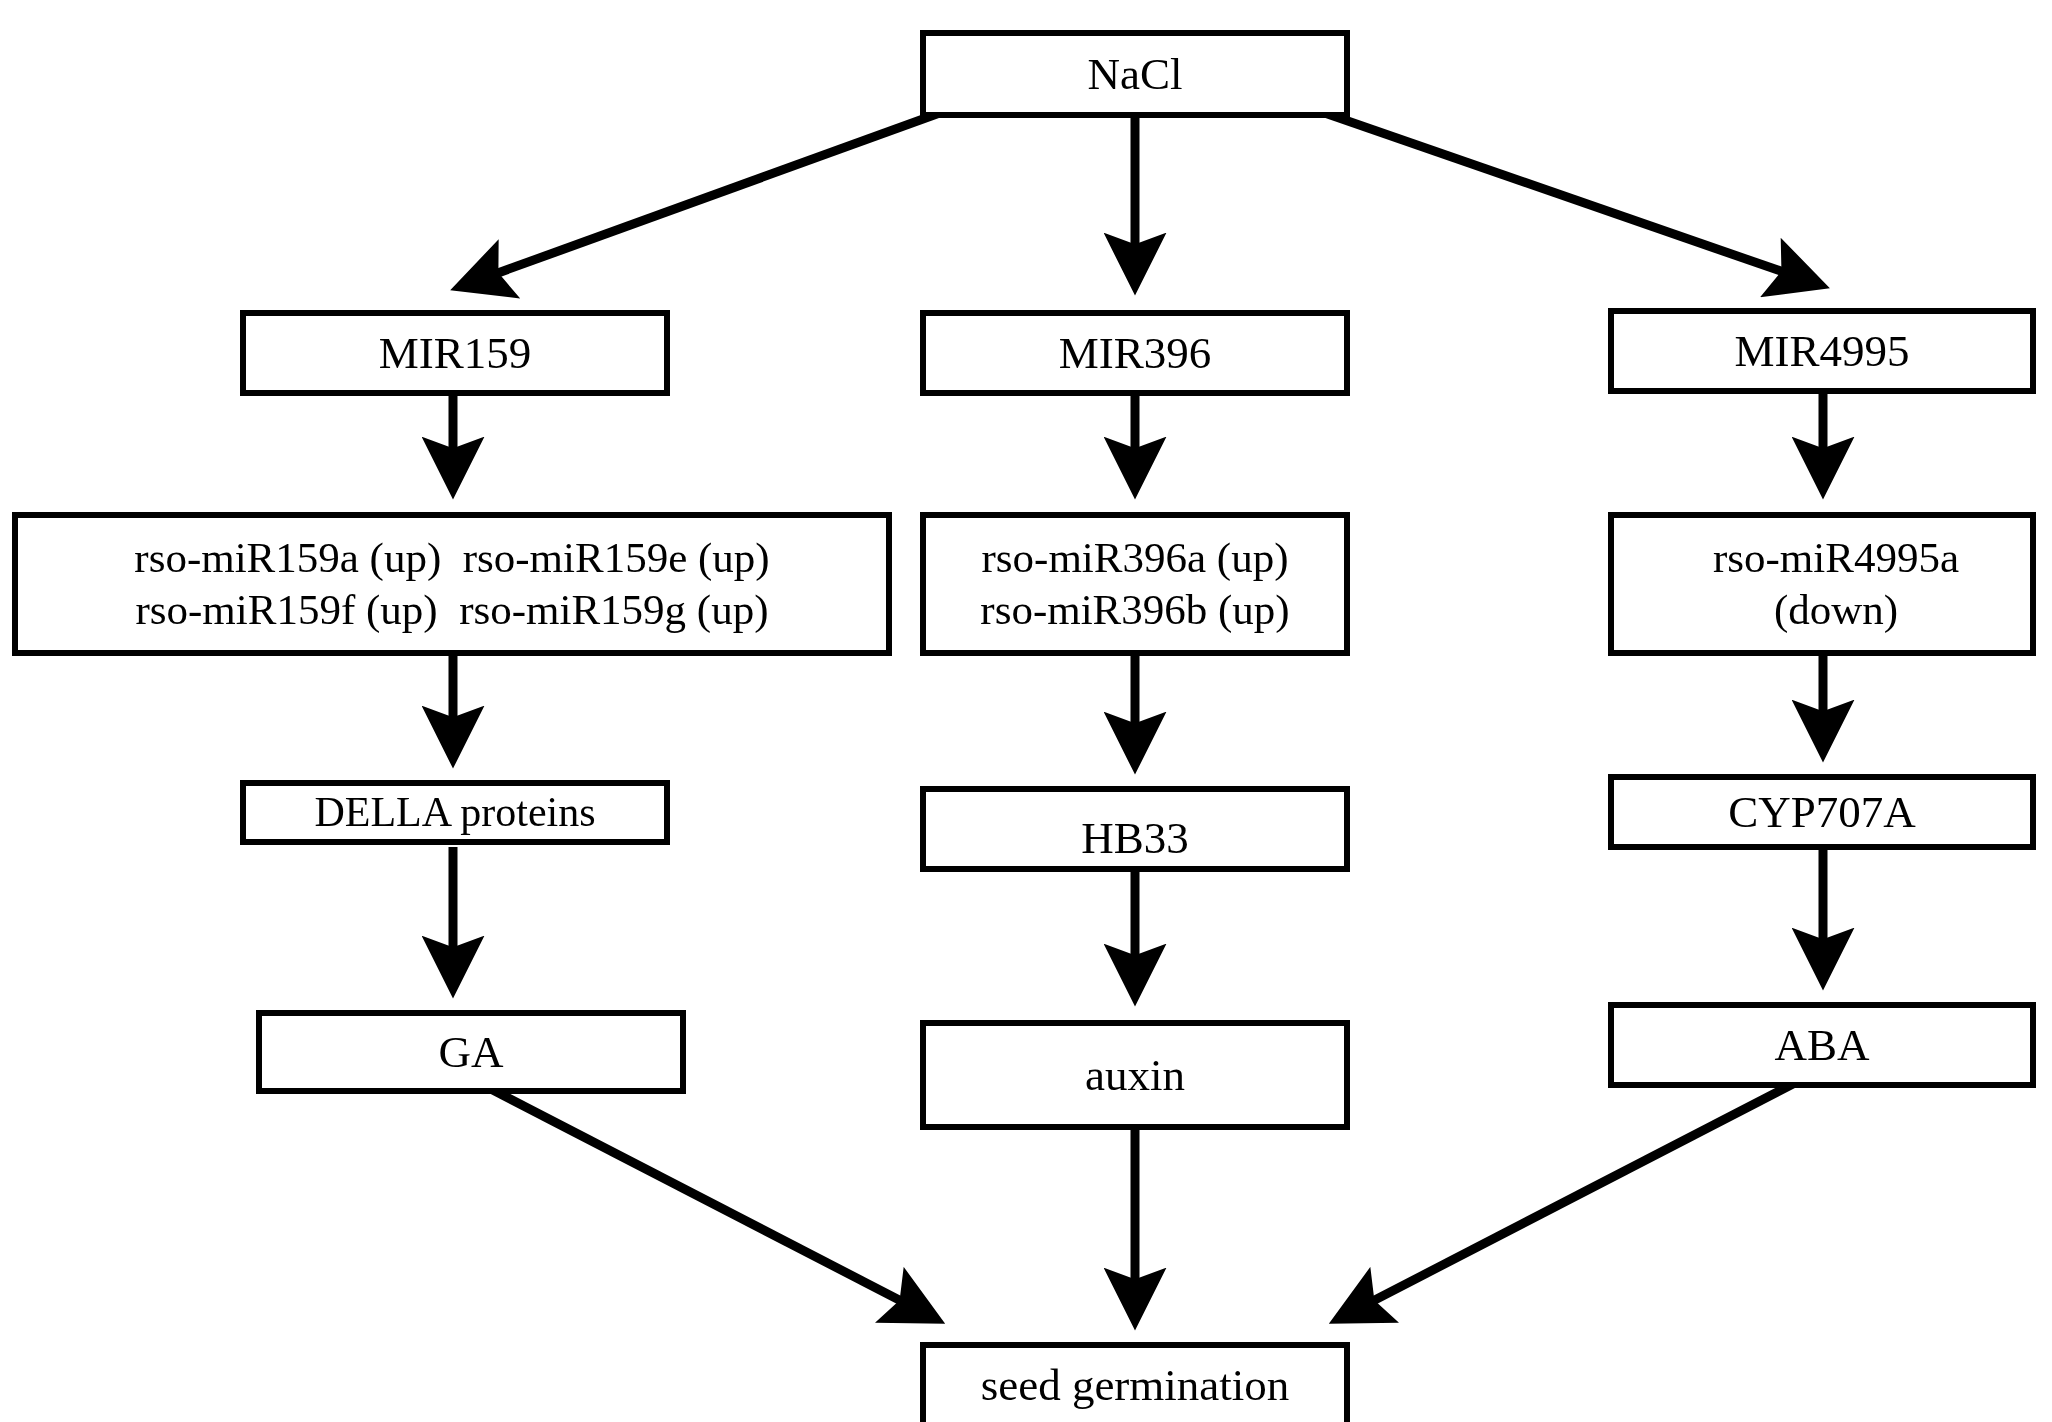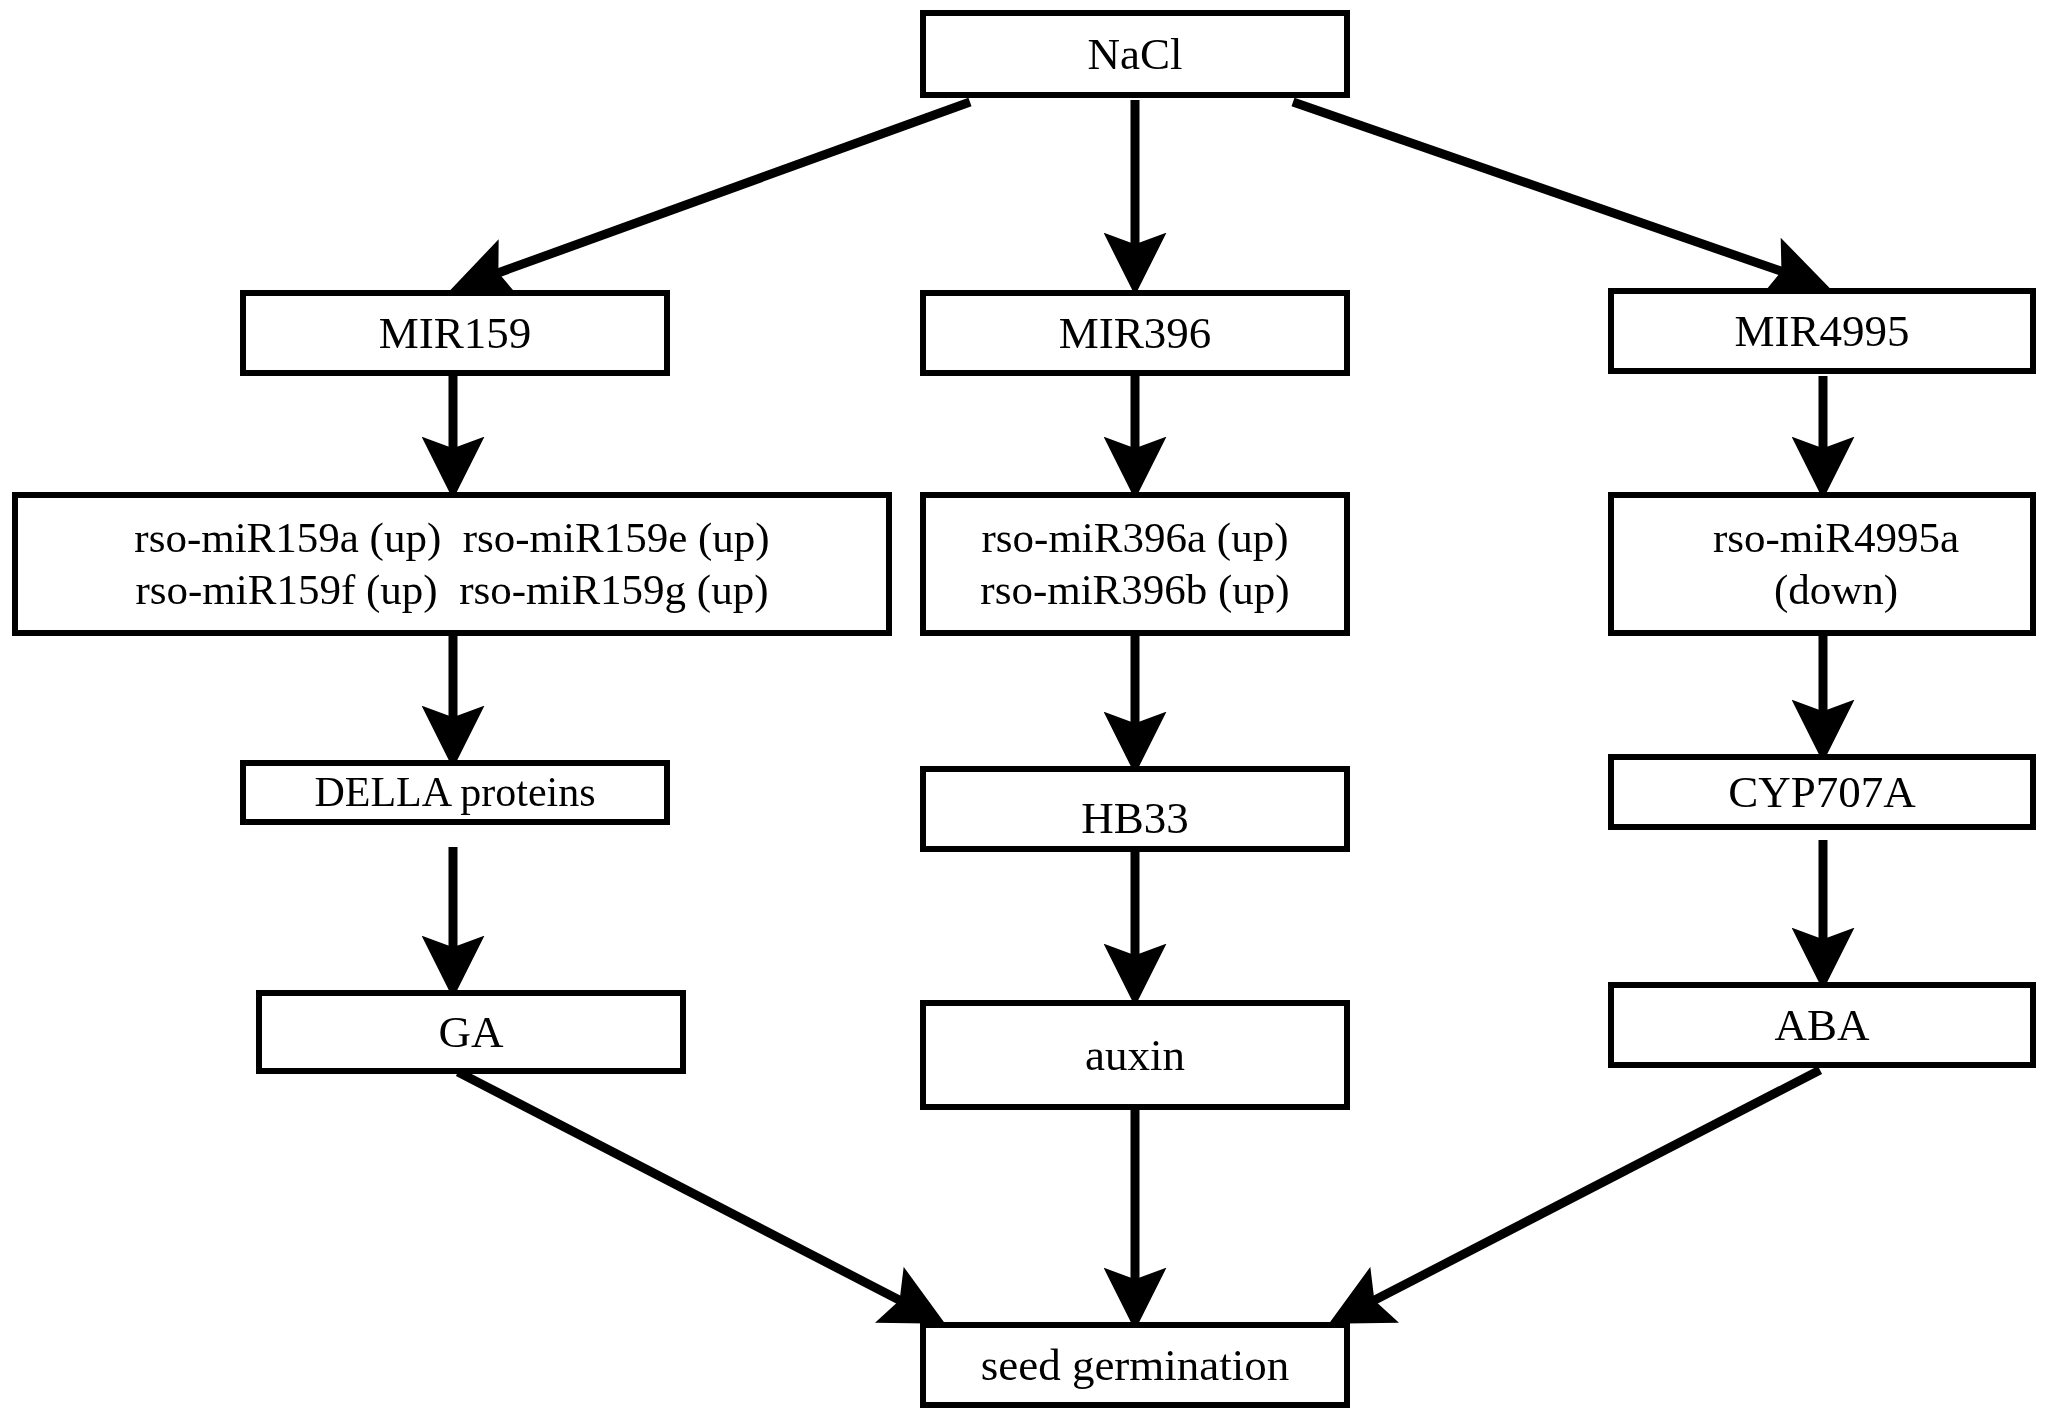--- a/index.html
+++ b/index.html
@@ -29,20 +29,21 @@
     border: 6px solid #000000;
     background: #ffffff;
     display: flex;
     flex-direction: column;
     align-items: center;
     justify-content: center;
     text-align: center;
     color: #000000;
     line-height: 1.22;
     z-index: 3;
+    margin-top: 20px;
   }
   .node-label {
     display: block;
     white-space: pre;
   }
   .fs-single { font-size: 45px; }
   .fs-multi  { font-size: 43px; }
   .fs-narrow { font-size: 42px; }
 </style>
 </head>

